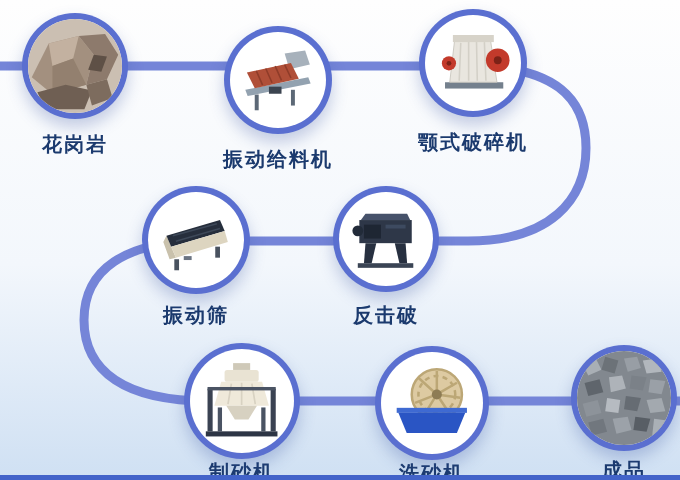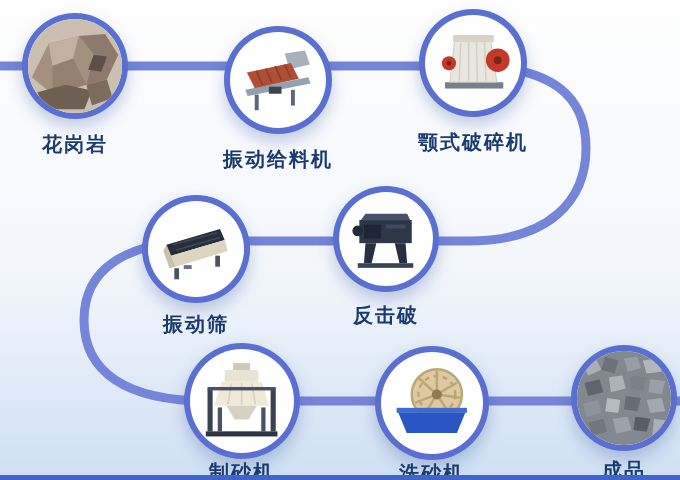--- a/index.html
+++ b/index.html
@@ -140,21 +140,21 @@
           <circle cx="81" cy="46" r="15" fill="#c33a2b"></circle>
           <circle cx="81" cy="46" r="5" fill="#7c2217"></circle>
           <circle cx="19" cy="50" r="9" fill="#c33a2b"></circle>
           <circle cx="19" cy="50" r="3" fill="#7c2217"></circle>
         </svg>
       </span>
     </div>
     <span class="node-label">颚式破碎机</span>
   </div>
 
-  <div class="node" style="left:148px; top:201px; --d:96px; --gap:14px">
+  <div class="node" style="left:148px; top:192px; --d:96px; --gap:14px">
     <div class="circle-wrap">
       <span class="disc">
         <svg class="machine" viewBox="0 0 100 100">
           <rect x="22" y="74" width="6" height="14" fill="#49525f"></rect>
           <rect x="74" y="58" width="6" height="14" fill="#49525f"></rect>
           <polygon points="12,44 18,58 24,72 16,74 8,52" fill="#c9c1ac"></polygon>
           <polygon points="12,44 80,24 86,38 18,58" fill="#262e3c"></polygon>
           <path d="M20,44 L76,29 M24,51 L80,35" stroke="#3d4858" stroke-width="2"></path>
           <polygon points="18,58 86,38 90,52 24,72" fill="#ddd5c0"></polygon>
           <rect x="34" y="70" width="10" height="5" fill="#6b7482"></rect>

